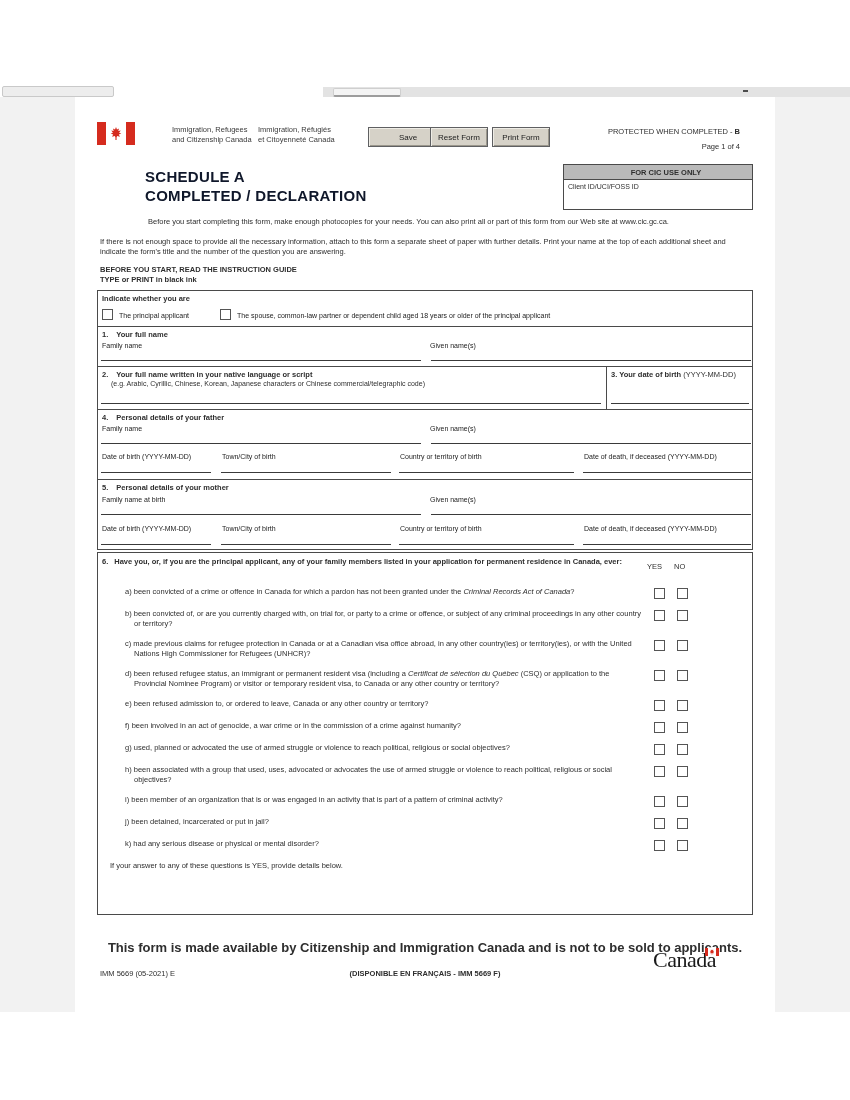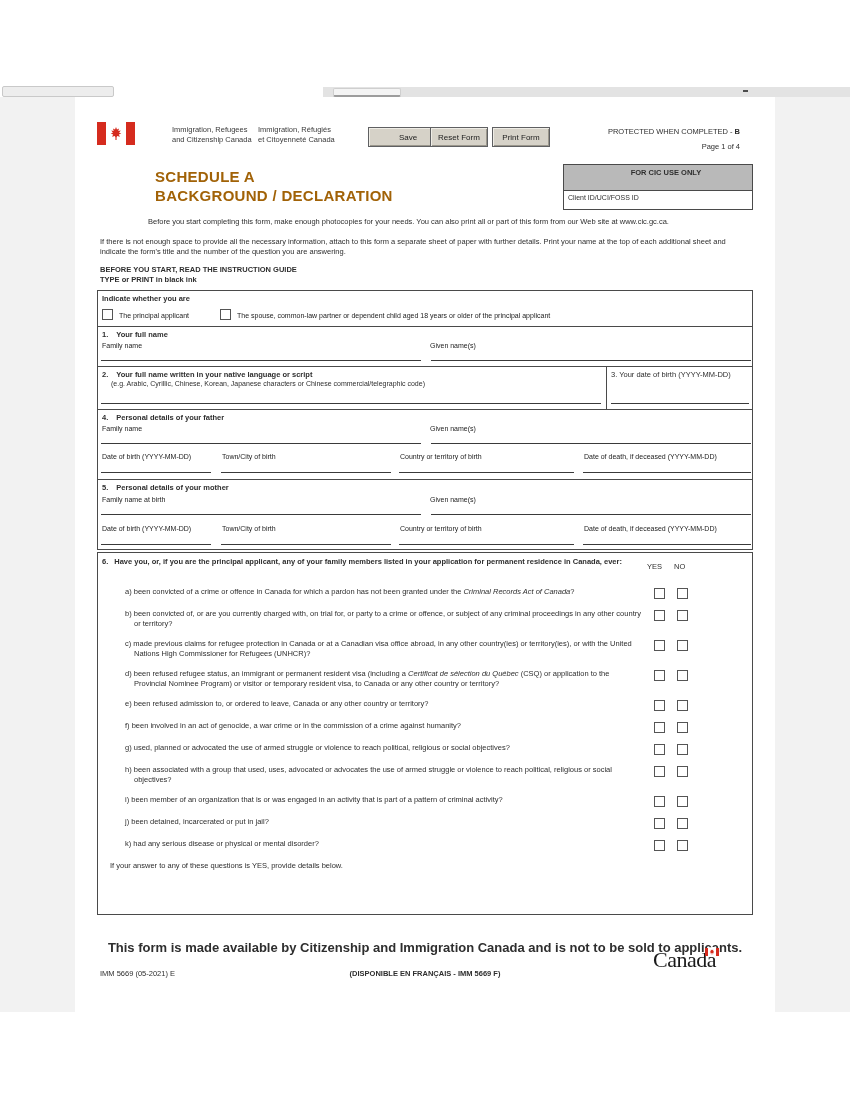--- a/index.html
+++ b/index.html
@@ -35,24 +35,24 @@
   .form-btn{position:absolute;top:30px;height:20px;background:var(--button-bg);
     border:1px solid #5f6062;box-shadow:inset 1px 1px 0 #efede6, inset -1px -1px 0 #9b978c;
     font-family:"Liberation Sans","DejaVu Sans",sans-serif;font-size:8px;color:#1c1c1c;text-align:center;cursor:pointer;}
   .btn-save{left:293px;width:80px;}
   .btn-reset{left:355px;width:58px;}
   .btn-print{left:417px;width:58px;}
   .protected-wrap{position:absolute;left:430px;top:30px;width:235px;text-align:right;font-size:7.5px;}
   .protected-wrap .lvl{font-weight:bold;}
   .page-num{position:absolute;left:430px;top:45px;width:235px;text-align:right;font-size:7.5px;}
 
-  .doc-title{position:absolute;left:80px;top:70px;font-size:15px;font-weight:bold;letter-spacing:.3px;line-height:19px;color:#a16207;}
+  .doc-title{position:absolute;left:70px;top:70px;font-size:15px;font-weight:bold;letter-spacing:.3px;line-height:19px;color:#0f172a;}
 
   .cic-box{position:absolute;left:488px;top:67px;width:190px;height:46px;border:1px solid var(--box-border);background:#fff;}
-  .cic-box .hd{height:26px;background:var(--cic-header-bg);border-bottom:1px solid var(--box-border);
+  .cic-box .hd{height:15px;background:var(--cic-header-bg);border-bottom:1px solid var(--box-border);
     font-size:7.5px;font-weight:bold;text-align:center;line-height:15px;padding-left:16px;}
   .cic-box .bd{font-size:7px;padding:3px 4px;}
 
   
   .intro{position:absolute;left:25px;width:652px;font-size:7.5px;line-height:9.5px;}
   .intro.p1{top:120px;padding-left:48px;}
   .intro.p2{top:140px;}
   .intro.notes{top:168px;font-weight:bold;}
 
   
@@ -67,21 +67,21 @@
 
   .sec-indicate{height:35px;}
   .sec-s1{height:40px;}
   .sec-s23{height:43px;display:flex;}
   .sec-s23 .cell2{position:relative;width:508px;}
   .sec-s23 .cell3{position:relative;flex:1;border-left:1px solid var(--box-border);}
   .sec-s4{height:70px;}
   .sec-s5{height:72px;}
   .hint{font-size:7px;padding:1px 0 0 13px;}
   .s3t{font-size:7.5px;padding:3px 0 0 4px;}
-  .s3t .b{font-weight:normal;}
+  .s3t .b{font-weight:bold;}
 
   
   .boxB{position:absolute;left:22px;top:455px;width:656px;height:363px;border:1px solid var(--box-border);}
   .q6-title{font-size:7.5px;font-weight:bold;padding:4px 0 0 4px;}
   .q6-title .num{margin-right:6px;}
   .yesno{position:absolute;top:9px;font-size:7.5px;}
   .yes-l{left:549px;} .no-l{left:576px;}
   .qlist{position:absolute;left:0;top:34px;width:656px;}
   .qrow{position:relative;margin-bottom:11px;min-height:11px;}
   .qtext{margin-left:12px;width:533px;font-size:7.5px;line-height:9.5px;padding-left:24px;text-indent:-9px;}
@@ -132,21 +132,21 @@
         <div>et Citoyenneté Canada</div>
     </div>
     <button class="form-btn btn-save">Save</button>
     <button class="form-btn btn-reset">Reset Form</button>
     <button class="form-btn btn-print">Print Form</button>
     <div class="protected-wrap"><span>PROTECTED WHEN COMPLETED - </span><span class="lvl">B</span></div>
     <div class="page-num">Page 1 of 4</div>
 
     <div class="doc-title">
       <div>SCHEDULE A</div>
-        <div>BACKGROUND / DECLARATION</div>
+        <div>COMPLETED / DECLARATION</div>
     </div>
 
     <div class="cic-box">
       <div class="hd">FOR CIC USE ONLY</div>
       <div class="bd">Client ID/UCI/FOSS ID</div>
     </div>
 
     <div class="intro p1">Before you start completing this form, make enough photocopies for your needs. You can also print all or part of this form from our Web site at www.cic.gc.ca.</div>
     <div class="intro p2">If there is not enough space to provide all the necessary information, attach to this form a separate sheet of paper with further details. Print your name at the top of each additional sheet and indicate the form's title and the number of the question you are answering.</div>
     <div class="intro notes">

